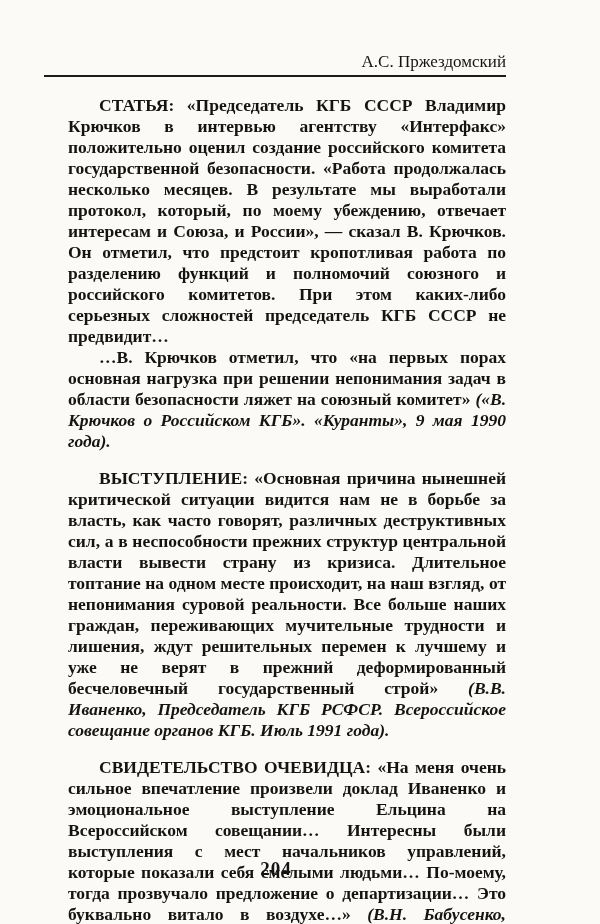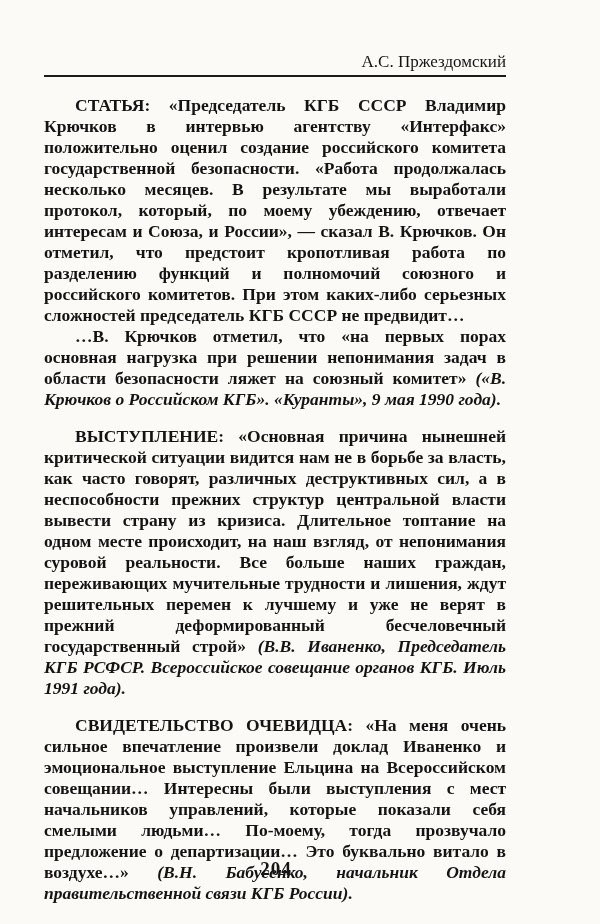--- a/index.html
+++ b/index.html
@@ -29,21 +29,21 @@
     border-bottom: 2px solid var(--rule);
   }
   .content {
     margin-top: 18px;
     text-align: justify;
     font-size: 17.5px;
     line-height: 21px;
     hyphens: auto;
     -webkit-hyphens: auto;
   }
-  .para { text-indent: 31px; }
+  .para { text-indent: 31px; margin-left: 24px; }
   .para.gap { margin-top: 16px; }
   .bold { font-weight: bold; }
   .normal { font-weight: normal; }
   .italic { font-style: italic; }
   .page-number {
     position: absolute;
     left: 0;
     right: 0;
     top: 858px;
     text-align: center;

